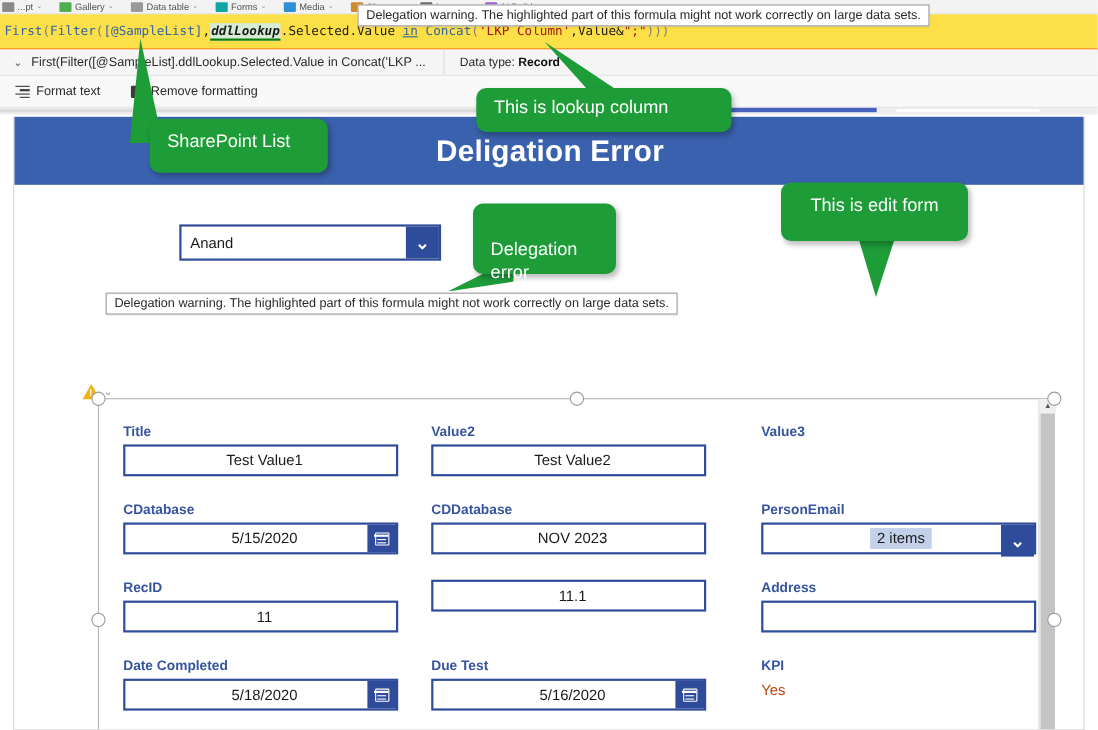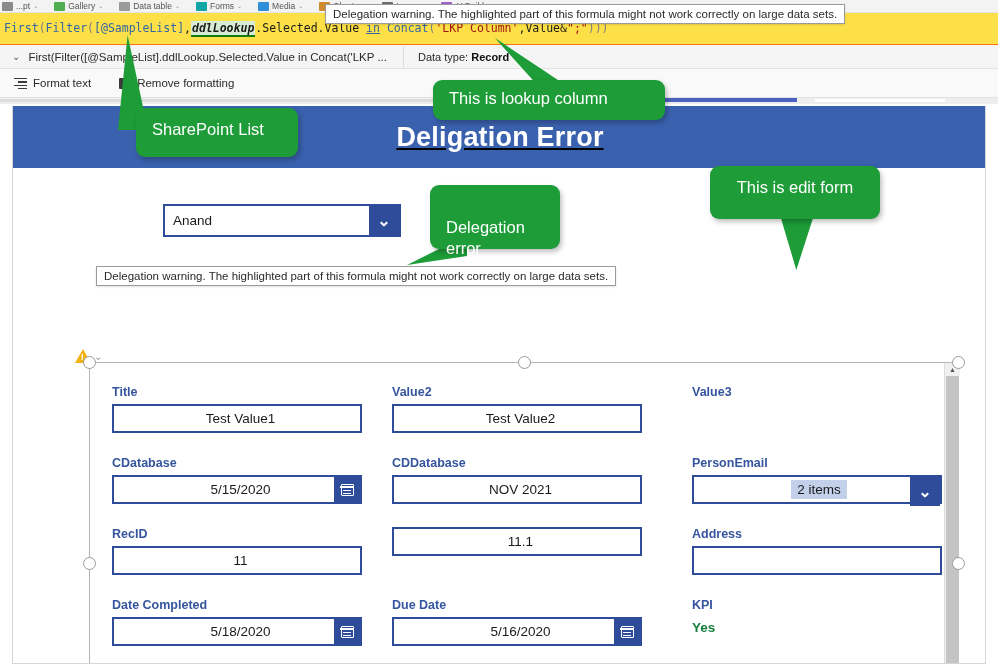--- a/index.html
+++ b/index.html
@@ -80,21 +80,21 @@
   .h-scroll .thumb-grey { position:absolute; left:815px; top:1px; width:130px; height:3px; background:#ffffff; }
   .h-scroll .rail-left  { position:absolute; left:0px; top:1px; width:598px; height:3px; background:#dcdcdc;}
 
   
   #canvas {
     position:absolute; left:12px; top:106px; width:974px; height:558px;
     background:#ffffff; border:1px solid #d6d6d6; border-top:none; overflow:hidden;
   }
   .app-header {
     position:absolute; left:0; top:0; width:974px; height:62px;
-    background:#3a61ae; display:flex; align-items:center; justify-content:center;text-decoration:underline;
+    background:#3a61ae; display:flex; align-items:center; justify-content:center;
   }
   .app-title {
     color:#ffffff; font-size:27px; font-weight:bold; letter-spacing:.2px;
   }
 
   
   .top-dd {
     position:absolute; left:150px; top:98px; width:238px; height:33px;
     border:2px solid #2f4c9b; background:#ffffff; display:flex; align-items:center;
   }
@@ -137,21 +137,21 @@
   .inp .txt { margin-left:7px; font-size:13.5px; color:#1a1a1a; }
   .cal-btn {
     position:absolute; right:0; top:0; width:26px; height:25px; background:#2f4c9b;
     display:flex; align-items:center; justify-content:center;
   }
   .cal-glyph { width:13px; height:12px; border:1.5px solid #ffffff; border-radius:1px; position:relative; }
   .cal-glyph::before{ content:""; position:absolute; left:-1.5px; top:1.5px; width:13px; height:2px; background:#ffffff;}
   .cal-glyph::after{ content:""; position:absolute; left:1px; top:5.5px; width:8px; height:1.4px;
      background:#ffffff; box-shadow:0 3px 0 #ffffff;}
   .sel-fill { background:#c2d0ea; }
-  .plainval { font-size:13.5px; color:#15803d; line-height:22px;font-weight:bold; }
+  .plainval { font-size:13.5px; color:#c2410c; line-height:22px; }
 
   
   .v-scroll { position:absolute; right:-1px; top:0px; width:15px; height:398px; background:#f0f0f0; border-left:1px solid #dcdcdc;}
   .v-arrow { width:15px; height:13px; display:flex; align-items:center; justify-content:center; font-size:7px; color:#555; background:#f0f0f0;}
   .v-thumb { position:absolute; left:1px; top:13px; width:13px; height:320px; background:#c4c4c4; }
 
   
   .tooltip {
     position:absolute; background:#ffffff; border:1px solid #9b9b9b;
     font-size:11.5px; color:#2a2a2a; padding:3px 7px; white-space:nowrap;
@@ -294,21 +294,21 @@
           <div class="inp">
             <span class="txt">5/15/2020</span>
             <span class="cal-btn">
               <span class="cal-glyph"></span>
             </span>
           </div>
         </div>
         <div class="fld" style="left: 302px; top: 93px; width: 250px;">
           <span class="lab">CDDatabase</span>
           <div class="inp">
-            <span class="txt">NOV 2021</span>
+            <span class="txt">NOV 2023</span>
           </div>
         </div>
         <div class="fld" style="left: 602px; top: 93px; width: 250px;">
           <span class="lab">PersonEmail</span>
           <div class="inp">
             <span class="txt sel-fill" style="margin-left:4px;padding:2px 6px;">2 items</span>
             <span class="dd-arrow">⌄</span>
           </div>
         </div>
         <div class="fld" style="left: 22px; top: 164px; width: 250px;">
@@ -331,21 +331,21 @@
         <div class="fld" style="left: 22px; top: 235px; width: 250px;">
           <span class="lab">Date Completed</span>
           <div class="inp">
             <span class="txt">5/18/2020</span>
             <span class="cal-btn">
               <span class="cal-glyph"></span>
             </span>
           </div>
         </div>
         <div class="fld" style="left: 302px; top: 235px; width: 250px;">
-          <span class="lab">Due Date</span>
+          <span class="lab">Due Test</span>
           <div class="inp">
             <span class="txt">5/16/2020</span>
             <span class="cal-btn">
               <span class="cal-glyph"></span>
             </span>
           </div>
         </div>
         <div class="fld" style="left: 602px; top: 235px; width: 250px;">
           <span class="lab">KPI</span>
           <div class="plainval">Yes</div>

